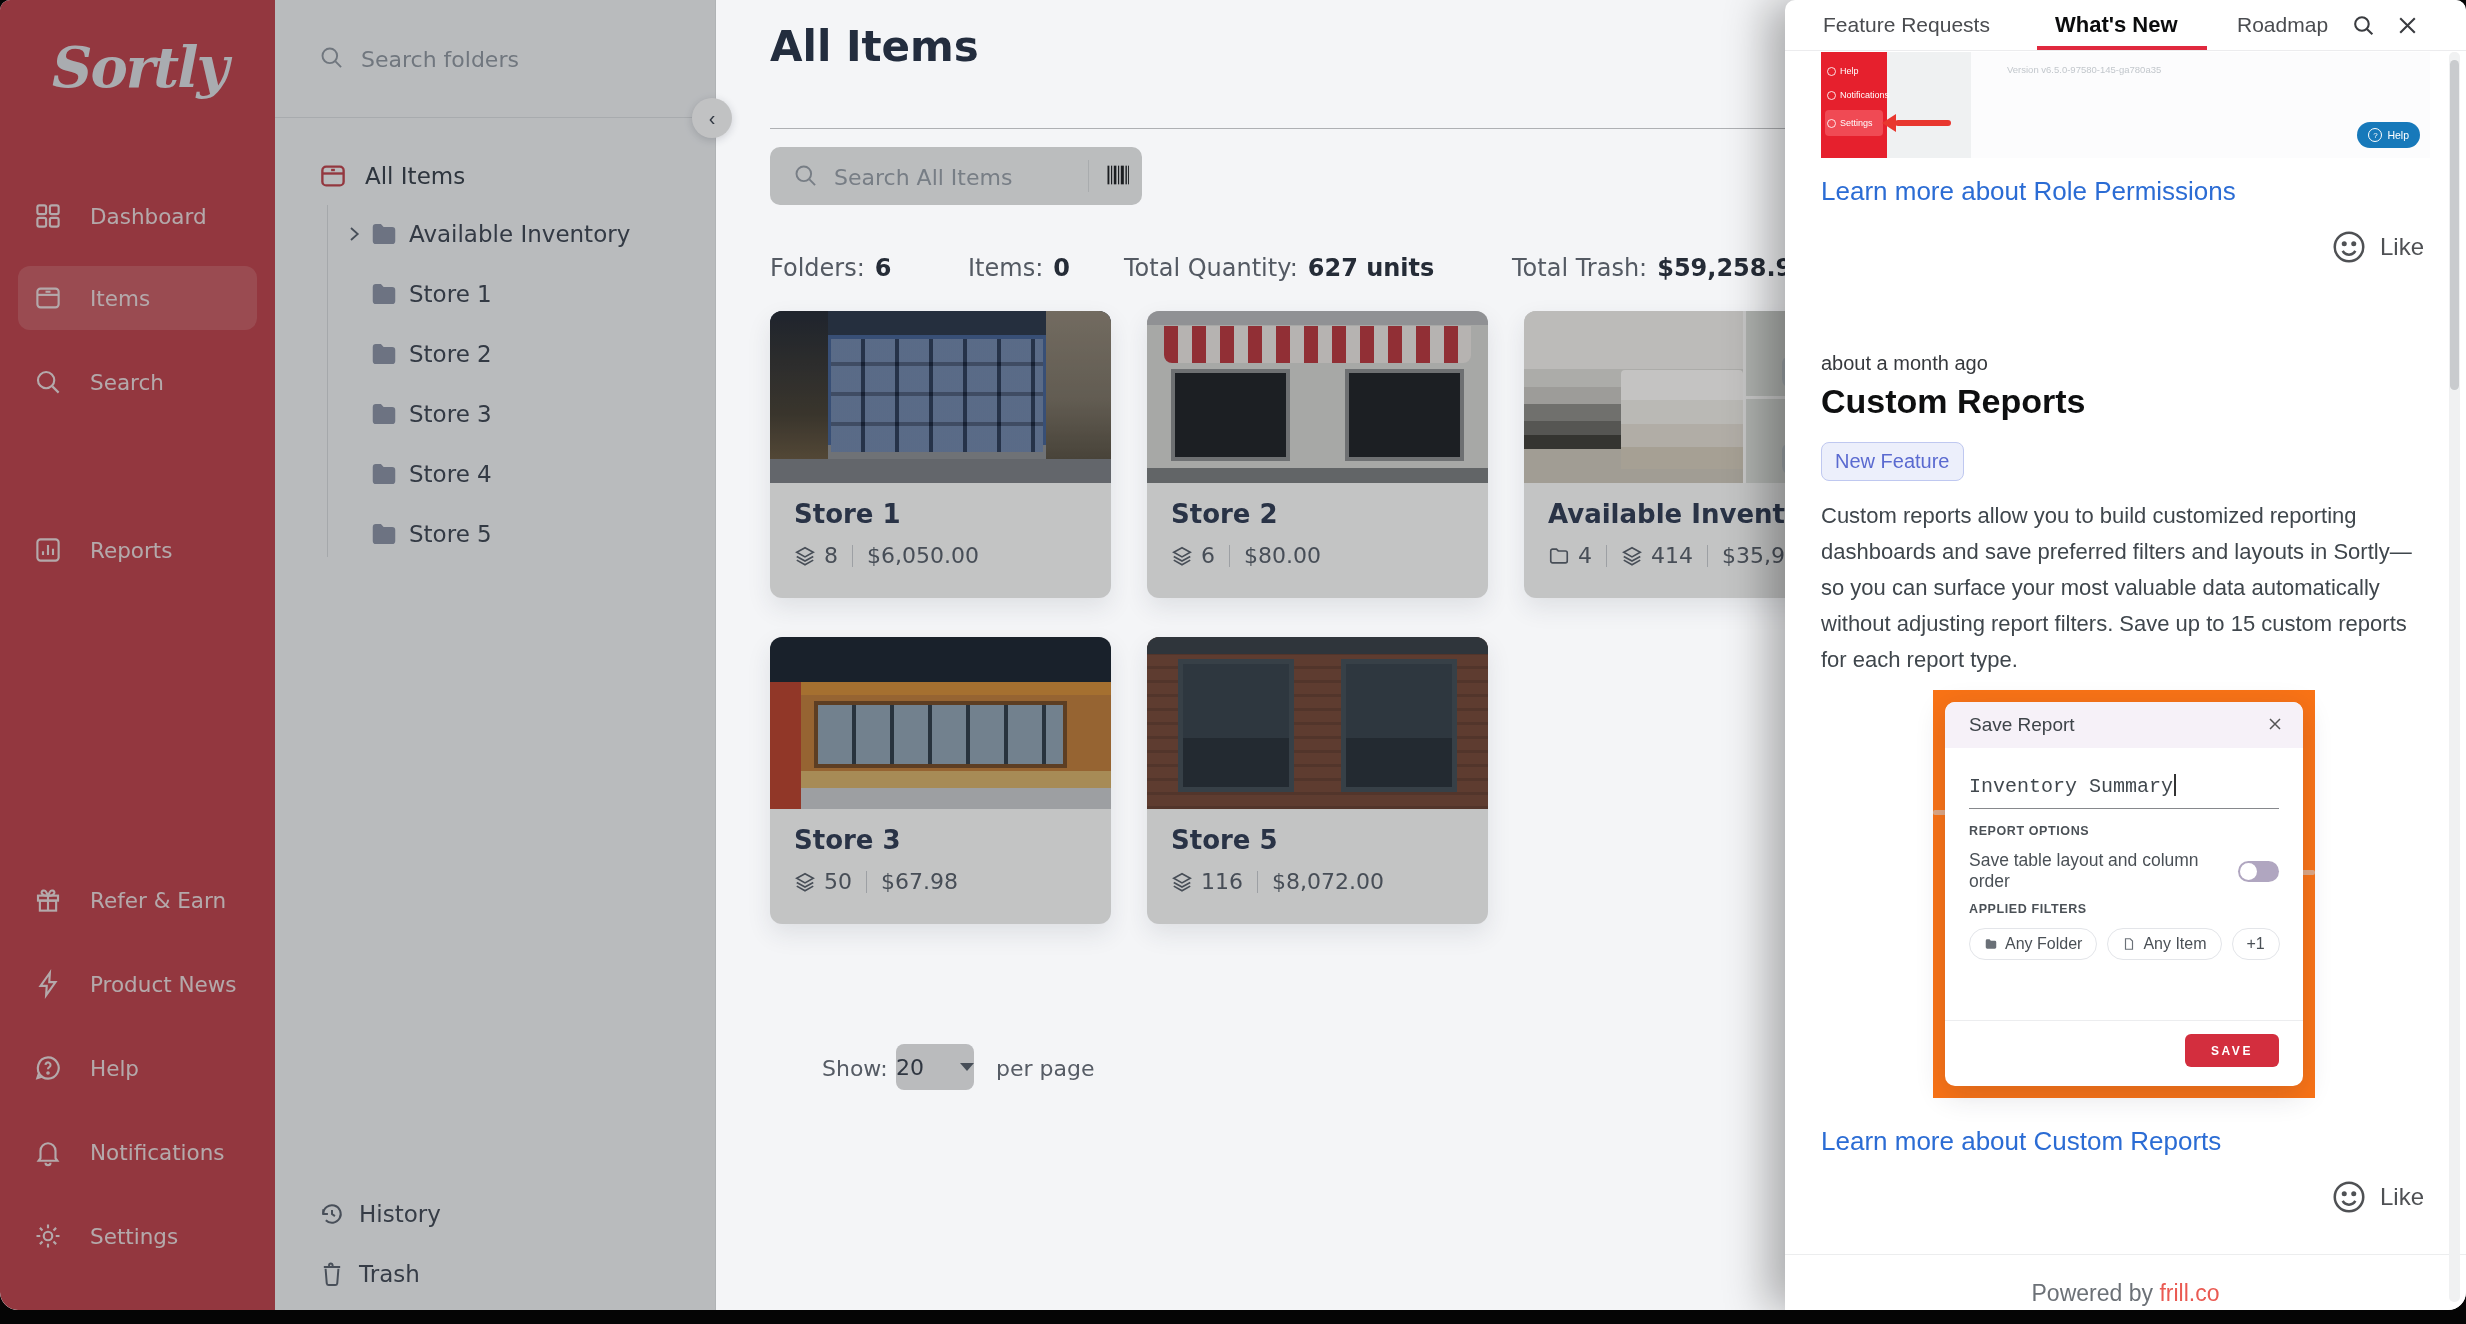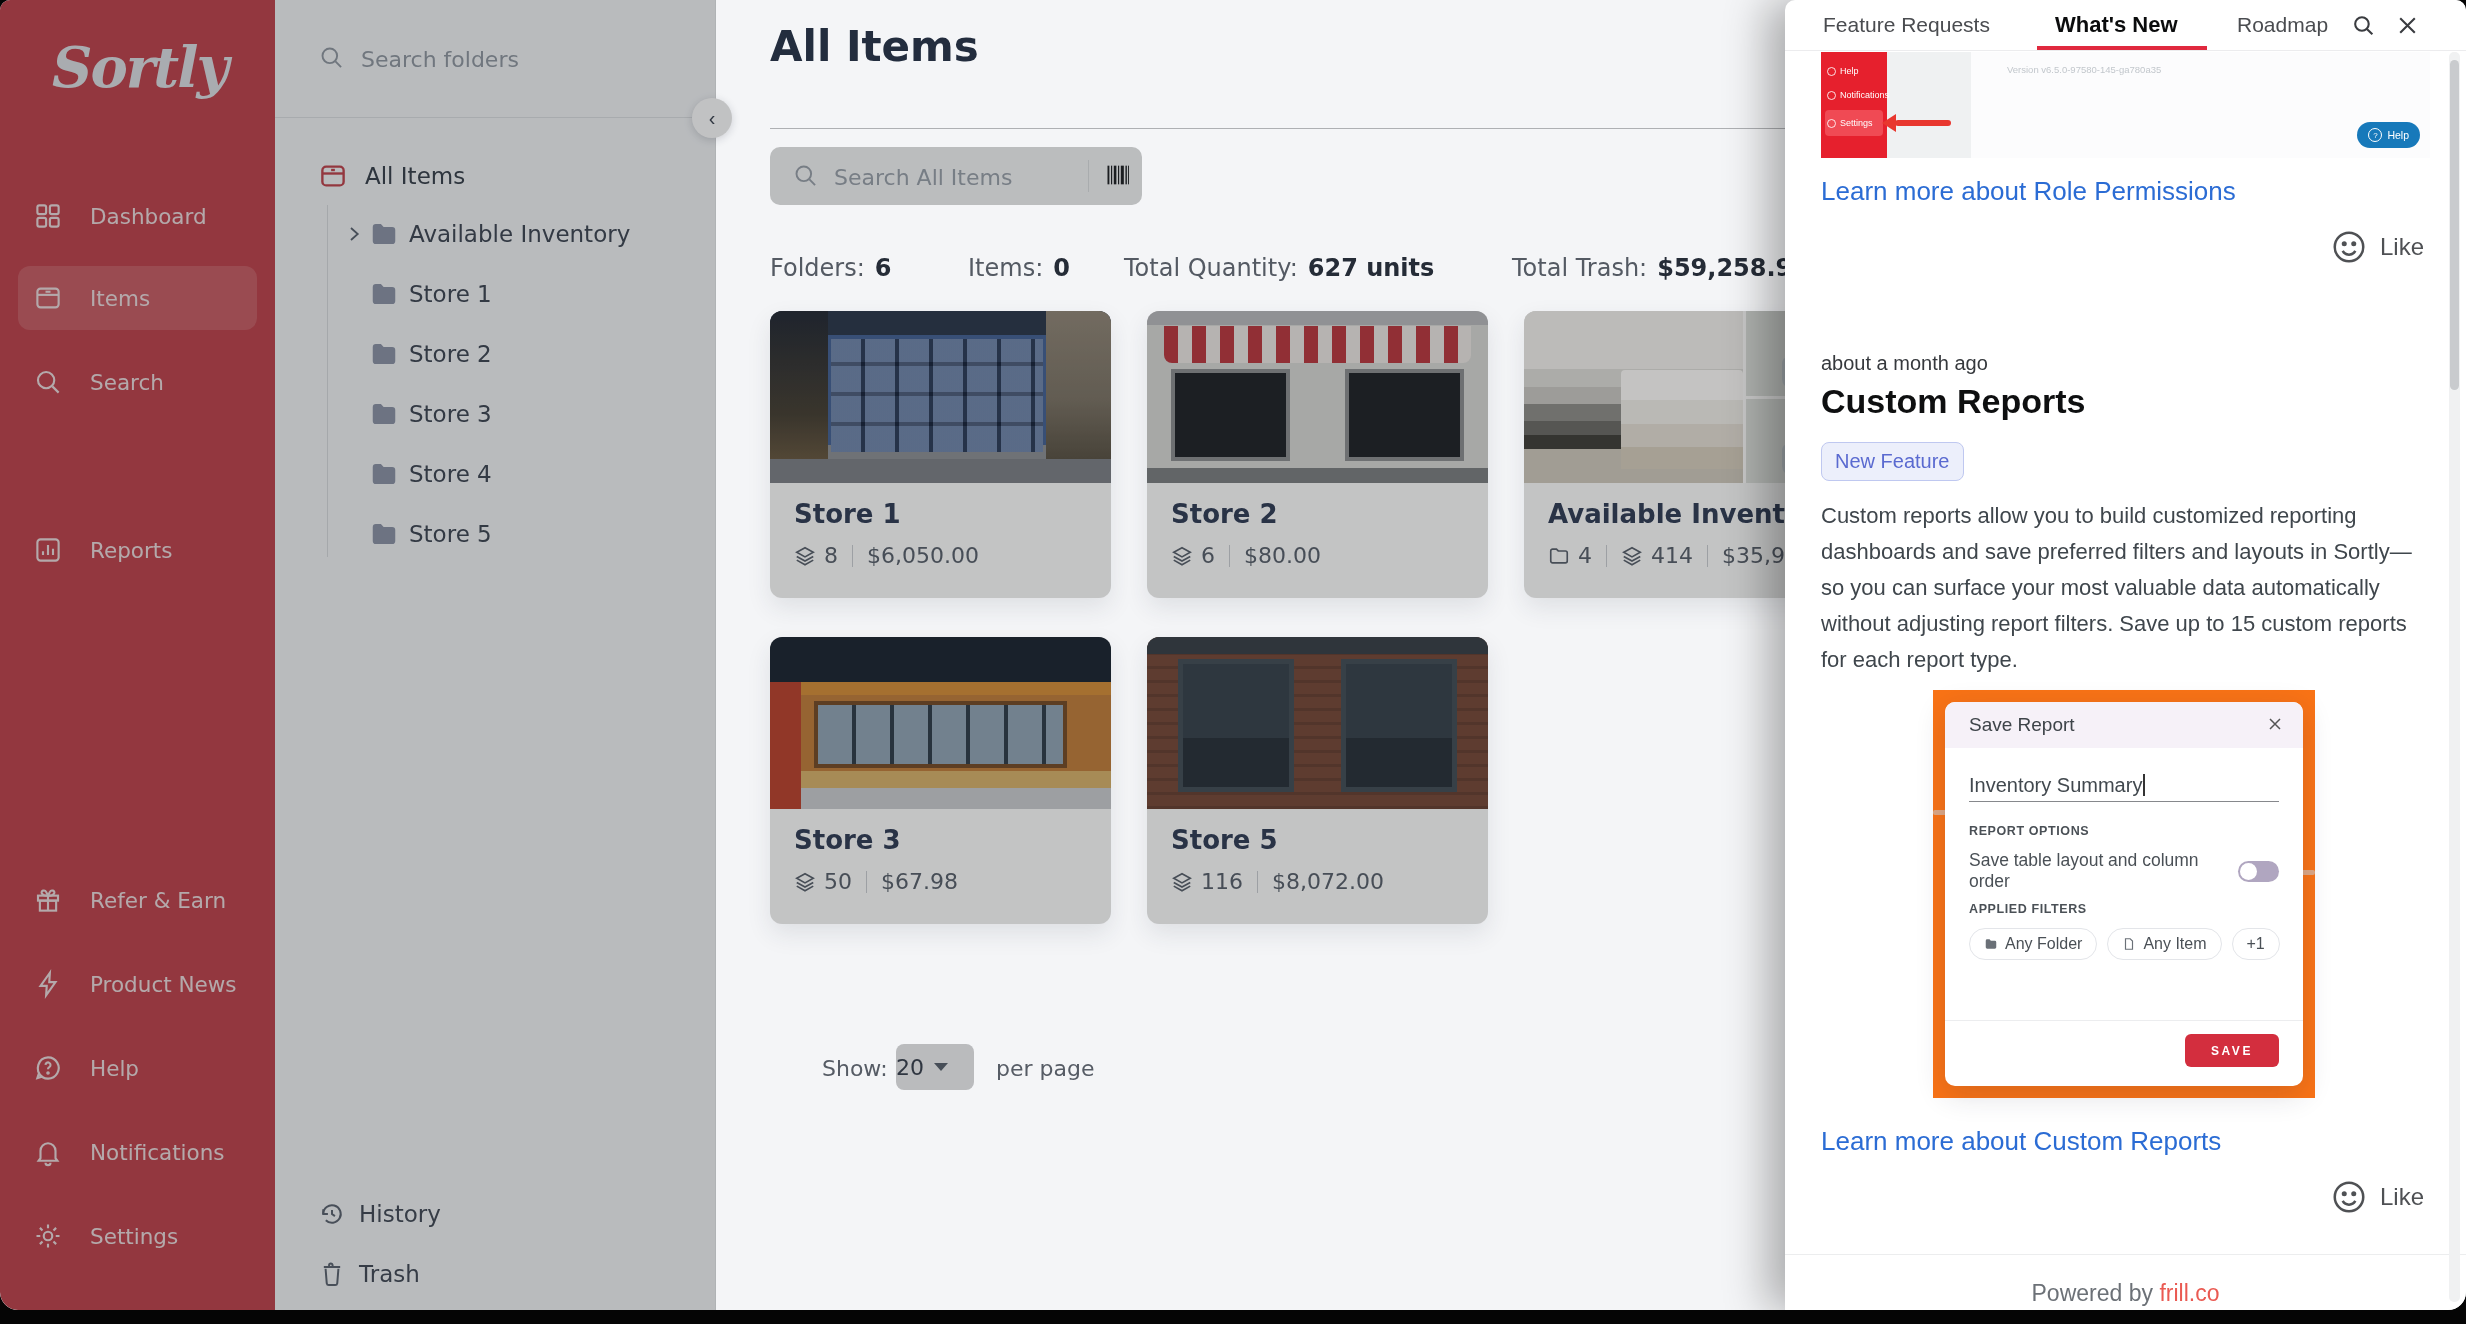--- a/index.html
+++ b/index.html
@@ -86,21 +86,21 @@
            background:repeating-linear-gradient(90deg,#91A6B8 0 34px,#324250 34px 38px);}
   .s3 .lft{position:absolute;left:0;top:26%;bottom:0;width:9%;background:#C2452F;}
   .s5{background-color:#7B4C3C;background-image:repeating-linear-gradient(0deg,rgba(0,0,0,.12) 0 3px,transparent 3px 14px);}
   .s5 .top{position:absolute;top:0;width:100%;height:10%;background:#3C444C;}
   .s5 .w1,.s5 .w2{position:absolute;top:13%;bottom:10%;width:34%;border:5px solid #46525C;box-sizing:border-box;
                   background:linear-gradient(180deg,#3A4752 0 60%,#2C3640 60%);}
   .s5 .w1{left:9%;} .s5 .w2{right:9%;}
   
   .pag-label{position:absolute;left:822px;top:1056px;font-size:22px;color:#6E7683;}
   .pag-select{position:absolute;left:896px;top:1044px;width:78px;height:46px;background:#EEF0F3;border-radius:8px;
-              display:flex;align-items:center;justify-content:flex-start;gap:10px;font-size:22px;color:#3C4554;cursor:pointer;}
+              display:flex;align-items:center;justify-content:space-between;gap:10px;font-size:22px;color:#3C4554;cursor:pointer;}
   .pag-select .car{width:0;height:0;border-left:7px solid transparent;border-right:7px solid transparent;border-top:8px solid #5A6472;}
   .pag-suffix{position:absolute;left:996px;top:1056px;font-size:22px;color:#6E7683;}
   
   .panel{position:absolute;right:0;top:0;width:681px;height:1310px;background:#FFFFFF;z-index:10;
          border-radius:10px 10px 16px 0;box-shadow:-18px 0 44px rgba(0,0,0,.30);
          font-family:"Liberation Sans",sans-serif;}
   .phead{position:absolute;left:0;top:0;width:681px;height:50px;border-bottom:1px solid #ECECEE;}
   .ptab{position:absolute;top:0;height:50px;display:flex;align-items:center;font-size:21px;color:#4A4C50;cursor:pointer;}
   .ptab.active{font-weight:700;color:#0B0C0D;font-size:22px;}
   .punder{position:absolute;left:252px;bottom:0;width:170px;height:4px;background:#E0293E;}
@@ -129,22 +129,22 @@
   .para{position:absolute;left:36px;top:498px;width:596px;font-size:22px;line-height:36px;color:#3F464C;}
   
   .shot2{position:absolute;left:148px;top:690px;width:382px;height:408px;background:#f97316;}
   .smudge{position:absolute;width:26px;height:5px;background:#C9CCD0;opacity:.6;border-radius:2px;}
   .modal{position:absolute;left:12px;top:12px;width:358px;height:384px;background:#FFF;border-radius:10px;
          box-shadow:0 8px 30px rgba(40,40,60,.16);}
   .mhead{position:absolute;left:0;top:0;width:358px;height:46px;background:#F6F1F8;border-radius:10px 10px 0 0;
          display:flex;align-items:center;}
   .mhead .t{margin-left:24px;font-size:19px;color:#3E4449;font-weight:500;}
   .mhead .x{position:absolute;right:18px;top:12px;width:20px;height:20px;color:#555;cursor:pointer;}
-  .minput{position:absolute;left:24px;right:24px;top:72px;border-bottom:1.5px solid #86888C;padding-bottom:4px;
-          font-size:20px;color:#41484E;}
+  .minput{position:absolute;left:24px;right:24px;top:72px;border-bottom:1.5px solid #86888C;padding-bottom:10px;
+          font-size:20px;color:#41484E;font-family:Liberation Mono, monospace;}
   .minput .caret{display:inline-block;width:1.5px;height:22px;background:#333;vertical-align:-4px;margin-left:1px;}
   .mlabel{position:absolute;left:24px;font-size:12.5px;font-weight:700;letter-spacing:.6px;color:#4A5056;}
   .mtoggle-row{position:absolute;left:24px;right:24px;top:148px;display:flex;align-items:center;justify-content:space-between;}
   .mtoggle-row .lb{font-size:17.5px;color:#4A5056;}
   .tog{width:42px;height:21px;border-radius:11px;background:#B0A6C0;position:relative;cursor:pointer;}
   .tog .knob{position:absolute;left:2px;top:2px;width:17px;height:17px;border-radius:50%;background:#FFF;}
   .chips{position:absolute;left:24px;top:226px;display:flex;gap:10px;}
   .chip{display:flex;align-items:center;gap:7px;padding:6px 14px;border:1.5px solid #E3E5E9;border-radius:17px;
         font-size:16px;color:#4A5056;background:#FFF;}
   .chip .ci{width:14px;height:14px;color:#6A7077;}

